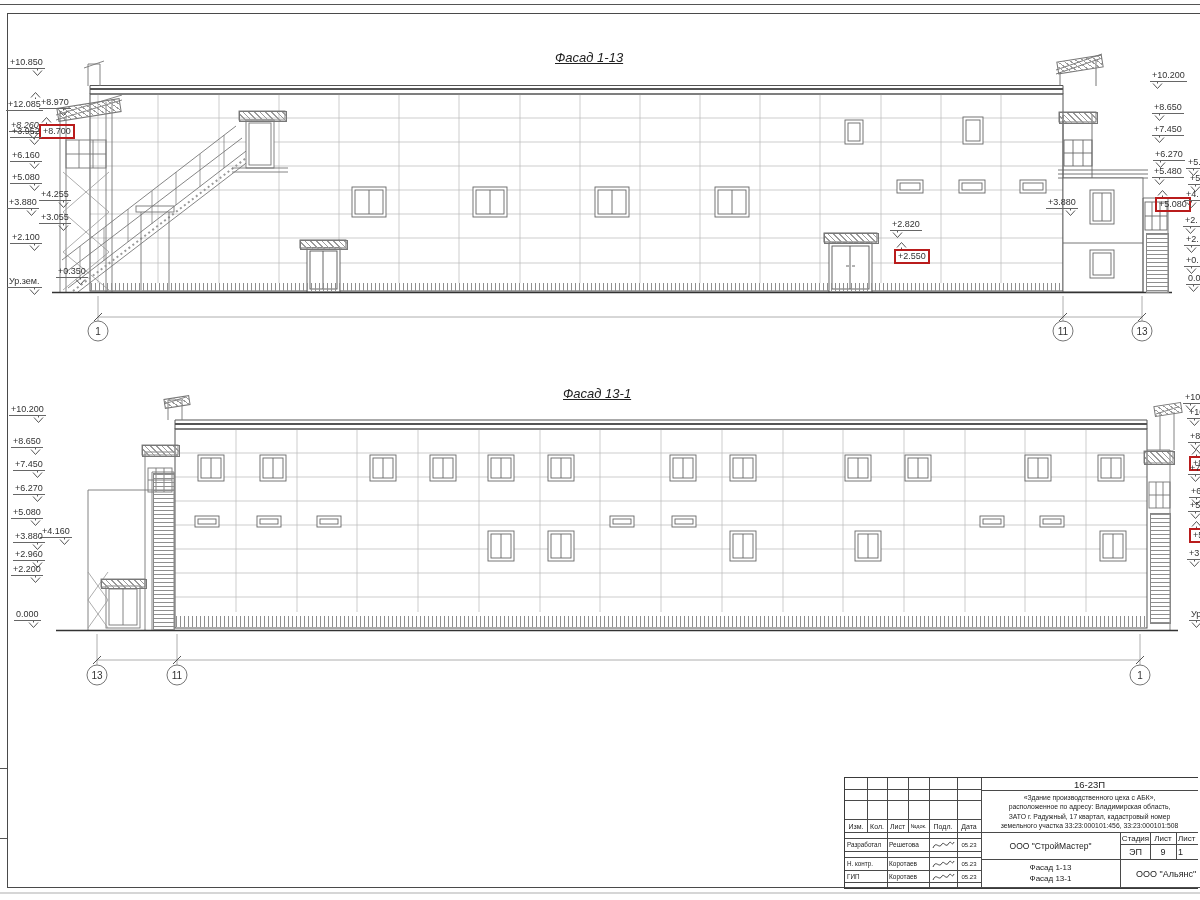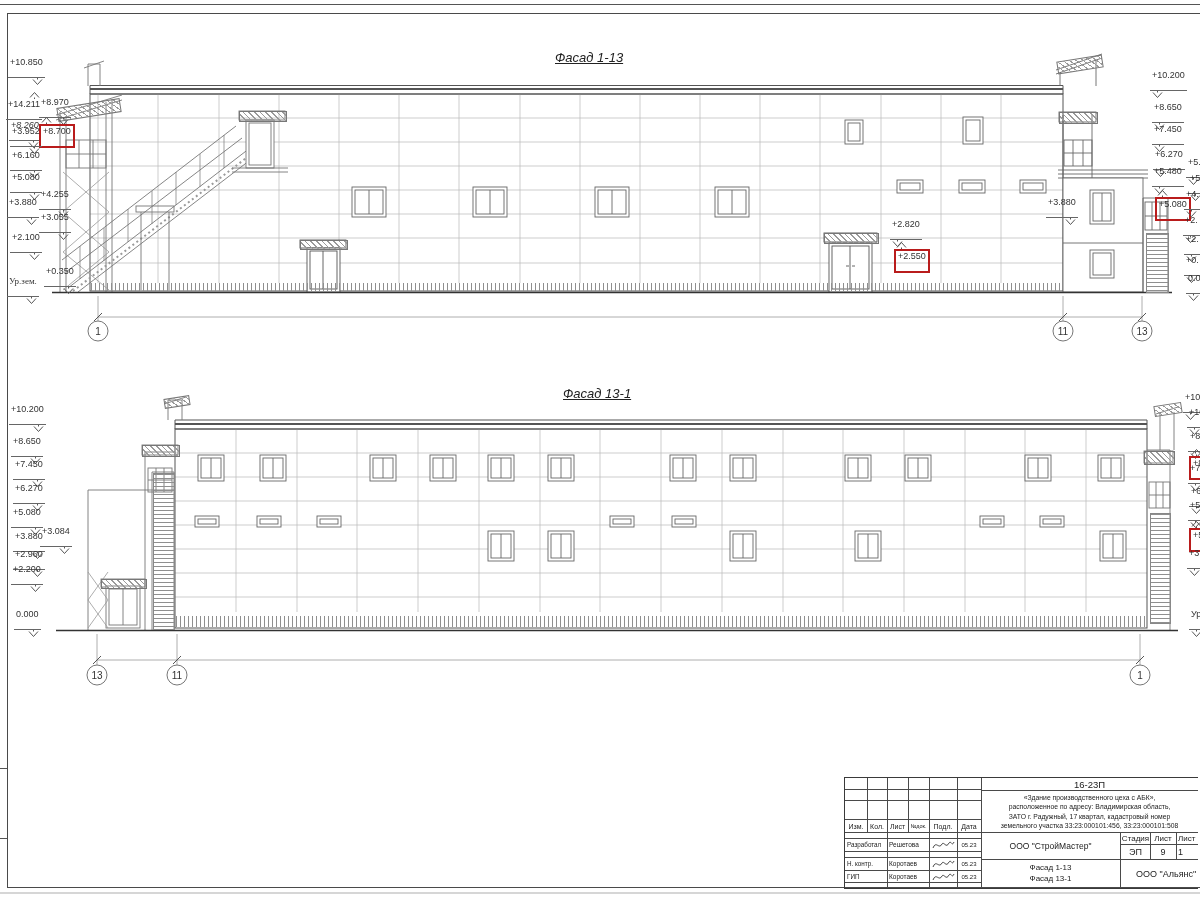--- a/index.html
+++ b/index.html
@@ -7,21 +7,21 @@
   .abs{position:absolute;}
   
   .topline{position:absolute;left:0;top:4px;width:1200px;height:0;border-top:1.6px solid #555;}
   .frame{position:absolute;left:7px;top:13px;width:1192px;height:873px;border:1.4px solid #4a4a4a;border-right:none;}
   .ltick{position:absolute;left:0;width:7px;height:0;border-top:1px solid #555;}
   .graybottom{position:absolute;left:0;top:892px;width:1200px;height:0;border-top:2px solid #d6d6d6;}
   
   .ftitle{position:absolute;font-style:italic;font-size:13px;color:#222;text-decoration:underline;white-space:nowrap;}
   
   .lvl{position:absolute;display:flex;flex-direction:column;align-items:flex-end;font-size:9px;color:#333;line-height:11px;}
-  .lvl .v{border-bottom:1px solid #666;padding:0 2px 9px 2px;white-space:nowrap;}
+  .lvl .v{border-bottom:1px solid #666;padding:0 2px 0 2px;white-space:nowrap;}
   .lvl.boxed .v{border:2px solid #b91c1c;}
   .lvl.fl-l{align-items:flex-start;}
   .lvl.up{flex-direction:column-reverse;}
   .lvl.up svg{transform:rotate(180deg);}
   .lvl svg{display:block;margin:0 2px;}
   
   .axis{position:absolute;width:19px;height:19px;border:1px solid #777;border-radius:50%;background:#fff;
         transform:translate(-50%,-50%);display:flex;align-items:center;justify-content:center;
         font-size:10px;color:#333;}
   
@@ -284,21 +284,21 @@
 
 <div>
 
 <div class="lvl" style="left: 8px; top: 57px;">
       <span class="v">+10.850</span>
       <svg width="11" height="7" viewBox="0 0 11 7">
         <path d="M5.5,0V1.5M1,1.5L5.5,6.5L10,1.5" fill="none" stroke="#555" stroke-width="1"></path>
       </svg>
     </div>
     <div class="lvl up" style="left: 6px; top: 92px;">
-      <span class="v">+14.211</span>
+      <span class="v">+12.085</span>
       <svg width="11" height="7" viewBox="0 0 11 7">
         <path d="M5.5,0V1.5M1,1.5L5.5,6.5L10,1.5" fill="none" stroke="#555" stroke-width="1"></path>
       </svg>
     </div>
     <div class="lvl" style="left: 39px; top: 97px;">
       <span class="v">+8.970</span>
       <svg width="11" height="7" viewBox="0 0 11 7">
         <path d="M5.5,0V1.5M1,1.5L5.5,6.5L10,1.5" fill="none" stroke="#555" stroke-width="1"></path>
       </svg>
     </div>
@@ -349,27 +349,27 @@
       <svg width="11" height="7" viewBox="0 0 11 7">
         <path d="M5.5,0V1.5M1,1.5L5.5,6.5L10,1.5" fill="none" stroke="#555" stroke-width="1"></path>
       </svg>
     </div>
     <div class="lvl" style="left: 10px; top: 232px; justify-content: center;">
       <span class="v">+2.100</span>
       <svg width="11" height="7" viewBox="0 0 11 7">
         <path d="M5.5,0V1.5M1,1.5L5.5,6.5L10,1.5" fill="none" stroke="#555" stroke-width="1"></path>
       </svg>
     </div>
-    <div class="lvl" style="left: 44px; top: 266px;">
+    <div class="lvl" style="left: 56px; top: 266px;">
       <span class="v">+0.350</span>
       <svg width="11" height="7" viewBox="0 0 11 7">
         <path d="M5.5,0V1.5M1,1.5L5.5,6.5L10,1.5" fill="none" stroke="#555" stroke-width="1"></path>
       </svg>
     </div>
-    <div class="lvl" style="left: 7px; top: 276px; font-family: Liberation Serif, serif;">
+    <div class="lvl" style="left: 7px; top: 276px;">
       <span class="v">Ур.зем.</span>
       <svg width="11" height="7" viewBox="0 0 11 7">
         <path d="M5.5,0V1.5M1,1.5L5.5,6.5L10,1.5" fill="none" stroke="#555" stroke-width="1"></path>
       </svg>
     </div>
     <div class="lvl fl-l" style="left: 1150px; top: 70px;">
       <span class="v">+10.200</span>
       <svg width="11" height="7" viewBox="0 0 11 7">
         <path d="M5.5,0V1.5M1,1.5L5.5,6.5L10,1.5" fill="none" stroke="#555" stroke-width="1"></path>
       </svg>
@@ -491,21 +491,21 @@
         <path d="M5.5,0V1.5M1,1.5L5.5,6.5L10,1.5" fill="none" stroke="#555" stroke-width="1"></path>
       </svg>
     </div>
     <div class="lvl" style="left: 11px; top: 507px;">
       <span class="v">+5.080</span>
       <svg width="11" height="7" viewBox="0 0 11 7">
         <path d="M5.5,0V1.5M1,1.5L5.5,6.5L10,1.5" fill="none" stroke="#555" stroke-width="1"></path>
       </svg>
     </div>
     <div class="lvl" style="left: 40px; top: 526px;">
-      <span class="v">+3.084</span>
+      <span class="v">+4.160</span>
       <svg width="11" height="7" viewBox="0 0 11 7">
         <path d="M5.5,0V1.5M1,1.5L5.5,6.5L10,1.5" fill="none" stroke="#555" stroke-width="1"></path>
       </svg>
     </div>
     <div class="lvl" style="left: 13px; top: 531px;">
       <span class="v">+3.880</span>
       <svg width="11" height="7" viewBox="0 0 11 7">
         <path d="M5.5,0V1.5M1,1.5L5.5,6.5L10,1.5" fill="none" stroke="#555" stroke-width="1"></path>
       </svg>
     </div>

